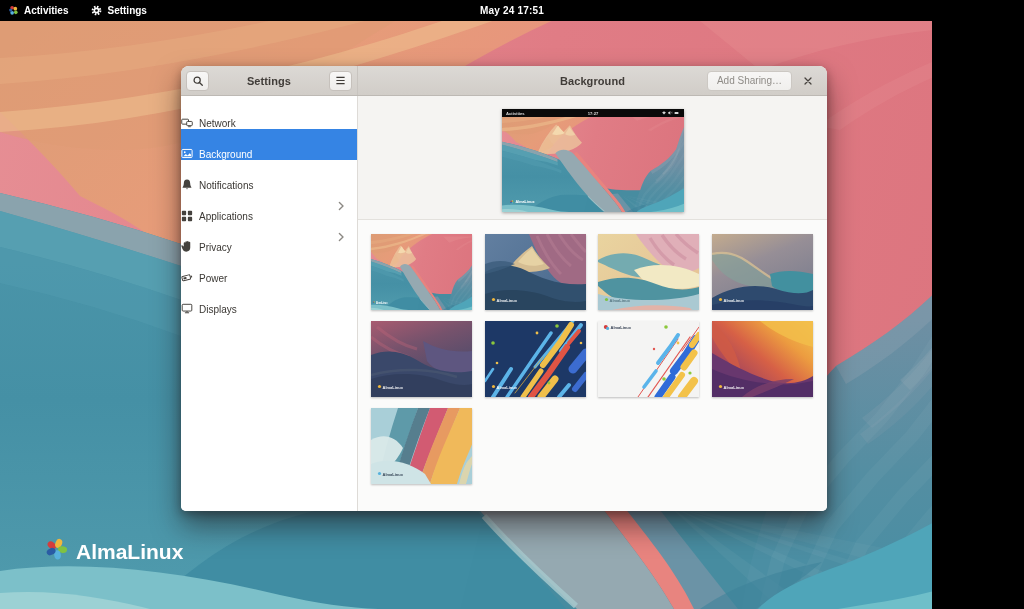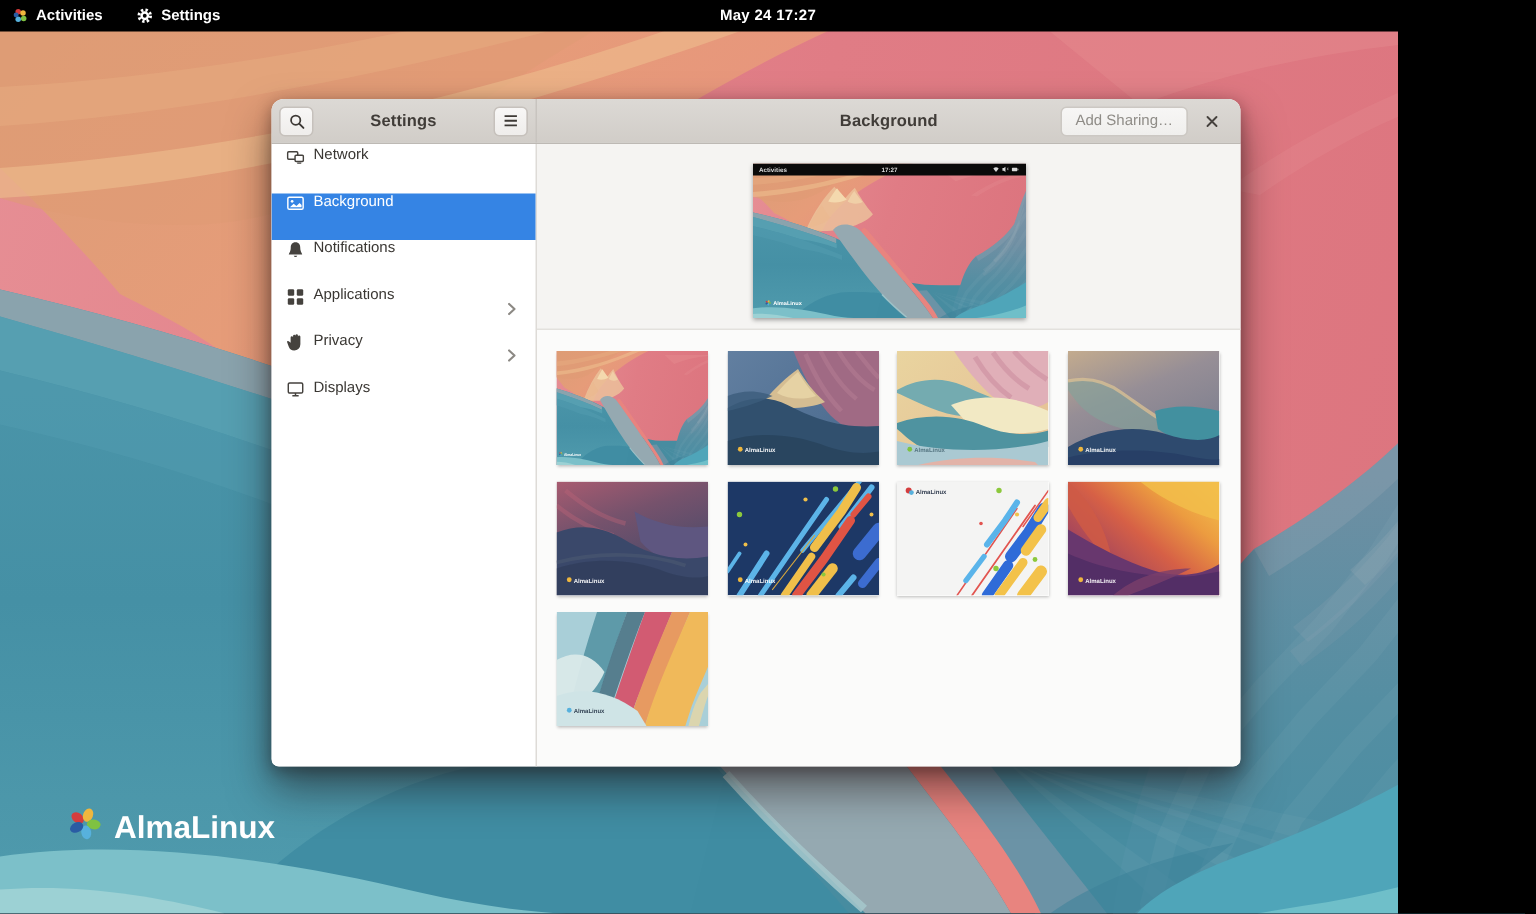--- a/index.html
+++ b/index.html
@@ -12,21 +12,21 @@
 #win{position:absolute;left:181px;top:66px;width:646px;height:445px;border-radius:8px 8px 5px 5px;box-shadow:0 15px 28px rgba(25,12,12,.5),0 3px 10px rgba(25,12,12,.35);z-index:20;overflow:hidden;display:flex;flex-direction:column;background:#fcfcfb}
 #tbar{height:30px;min-height:30px;background:linear-gradient(#dcd9d5,#d1cdc8);border-bottom:1px solid #bdb9b4;display:flex}
 #tbl{width:177px;min-width:177px;border-right:1px solid #c8c4bf;display:flex;align-items:center;justify-content:space-between;padding:0 5px}
 .hbtn{width:23px;height:20px;background:linear-gradient(#f8f7f6,#efedeb);border:1px solid #c6c1bc;border-radius:4px;display:flex;align-items:center;justify-content:center}
 .wtitle{font-weight:bold;font-size:11px;color:#403c38;letter-spacing:.1px}
 #tbr{flex:1;position:relative;display:flex;align-items:center;justify-content:center}
 #addpic{position:absolute;right:35px;top:5px;height:20px;padding:0 9px;background:linear-gradient(#f7f6f5,#f0efed);border:1px solid #ccc8c3;border-radius:4px;font-size:10px;color:#8f8c87;line-height:18px}
 #closex{position:absolute;right:7px;top:3px;width:24px;height:24px;display:flex;align-items:center;justify-content:center}
 #content{flex:1;display:flex;min-height:0}
 #side{width:177px;min-width:177px;background:#fff;border-right:1px solid #dedbd7;padding-top:2px}
-.row{height:31px;display:flex;align-items:flex-start;padding-left:10px;font-size:10px;color:#3a3733;position:relative}
+.row{height:31px;display:flex;align-items:flex-end;font-size:10px;color:#3a3733;position:relative}
 .row .ic{width:12px;height:13px;margin-right:6px;flex:none;display:flex;align-items:center;justify-content:center}
 .row.sel{background:#3584e4;color:#fff}
 .chev{position:absolute;right:11px;top:10px}
 #panel{flex:1;display:flex;flex-direction:column;background:#fbfbfa;min-width:0}
 #prevsec{height:124px;min-height:124px;background:#f5f4f2;border-bottom:1px solid #e3e1dd;display:flex;justify-content:center}
 #preview{margin-top:13px;width:182px;height:103px;position:relative;box-shadow:0 1px 3px rgba(0,0,0,.35);overflow:hidden}
 #preview svg.wp{position:absolute;left:0;top:0}
 #minibar{position:absolute;left:0;top:0;width:182px;height:8px;background:#0a0a0a;z-index:3}
 #grid{padding:14px 0 0 13px;display:flex;flex-wrap:wrap;gap:11px 12.5px;align-content:flex-start}
 .th{width:101px;height:76px;box-shadow:0 1px 2px rgba(0,0,0,.25);position:relative;overflow:hidden}
@@ -128,21 +128,21 @@
         </svg>
   <span>Activities</span>
   <span class="gap"></span>
   <svg width="11" height="11" viewBox="0 0 12 12">
           <circle cx="6" cy="6" r="4.2" fill="none" stroke="#fff" stroke-width="2.2" stroke-dasharray="1.7 1.6"></circle>
           <circle cx="6" cy="6" r="3.2" fill="#fff"></circle>
           <circle cx="6" cy="6" r="1.4" fill="#000"></circle>
         </svg>
   <span>Settings</span>
  </div>
- <div id="clock">May 24  17:27</div>
+ <div id="clock">May 24  17:51</div>
  <div id="tbright">
   <svg width="11" height="11" viewBox="0 0 12 12" fill="#fff">
           <rect x="4.4" y="0.4" width="3.2" height="2.8" rx=".4"></rect>
           <rect x="0.6" y="7.6" width="3.2" height="2.8" rx=".4"></rect>
           <rect x="8.2" y="7.6" width="3.2" height="2.8" rx=".4"></rect>
           <path d="M5.6 3.2h.8v2h3.6v2.6h-.8V6H2.8v1.8H2V5.2h3.6z"></path>
         </svg>
   <svg width="12" height="11" viewBox="0 0 13 12" fill="#fff">
           <path d="M1 4.2h2.2L6.6 1.6v8.8L3.2 7.8H1z"></path>
           <path d="M8.2 3.4a3.4 3.4 0 0 1 0 5.2" fill="none" stroke="#fff" stroke-width="1.1"></path>
@@ -215,20 +215,29 @@
               </svg></span></div>
    <div class="row"><span class="ic">
               <svg width="12" height="13" viewBox="0 0 14 15" fill="#45423e">
                 <path d="M3.2 7.5V3.4a.95.95 0 0 1 1.9 0V2.3a.95.95 0 0 1 1.9 0v-.4a.95.95 0 0 1 1.9 0v.9a.95.95 0 0 1 1.9 0v5.9a4.8 4.8 0 0 1-4.8 4.8 4.5 4.5 0 0 1-4.3-3.1c-.5-1.3-.8-2.3-1.2-3.3-.3-.8.8-1.4 1.5-.5z"></path>
               </svg>
             </span>Privacy<span class="chev"><svg width="10" height="10" viewBox="0 0 10 10">
                 <path d="M3.4 1.6 7 5 3.4 8.4" fill="none" stroke="#8c8984" stroke-width="1.4" stroke-linecap="round" stroke-linejoin="round"></path>
               </svg></span></div>
    <div class="row"><span class="ic">
               <svg width="13" height="13" viewBox="0 0 16 16">
+                <g transform="rotate(-14 8 8)">
+                  <rect x="1.4" y="5.2" width="11" height="6" rx="1.3" fill="none" stroke="#45423e" stroke-width="1.3"></rect>
+                  <rect x="13.1" y="6.9" width="1.8" height="2.6" rx=".7" fill="#45423e"></rect>
+                  <rect x="3.1" y="6.9" width="4.2" height="2.6" rx=".5" fill="#45423e"></rect>
+                </g>
+              </svg>
+            </span>Power</div>
+   <div class="row"><span class="ic">
+              <svg width="13" height="13" viewBox="0 0 16 16">
                 <rect x="1.6" y="2.4" width="12.8" height="9" rx="1.2" fill="none" stroke="#45423e" stroke-width="1.3"></rect>
                 <path d="M8 11.4v2M5.2 13.7h5.6" stroke="#45423e" stroke-width="1.3"></path>
               </svg>
             </span>Displays</div>
   </div>
   <div id="panel">
    <div id="prevsec">
     <div id="preview">
      <svg class="wp" width="182" height="103" viewBox="0 0 1024 609" preserveAspectRatio="none">
                 <use href="#wpg"></use>

